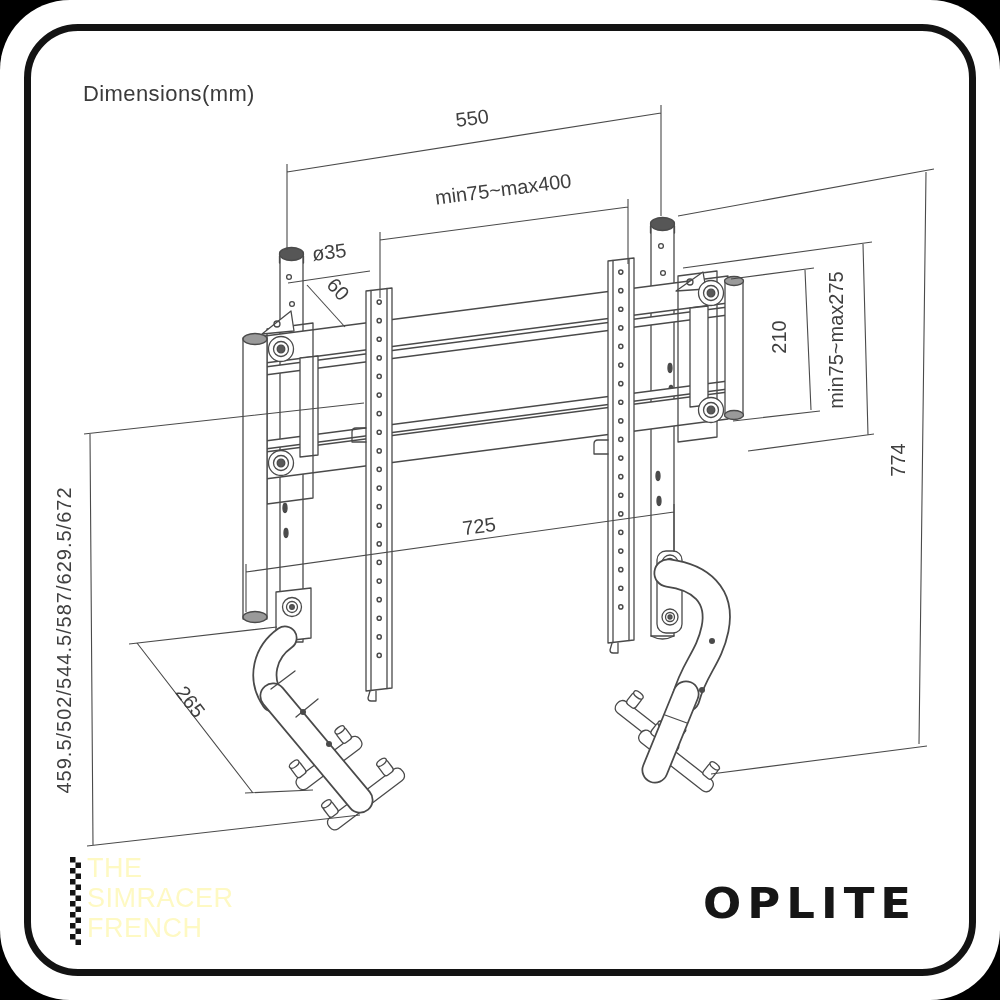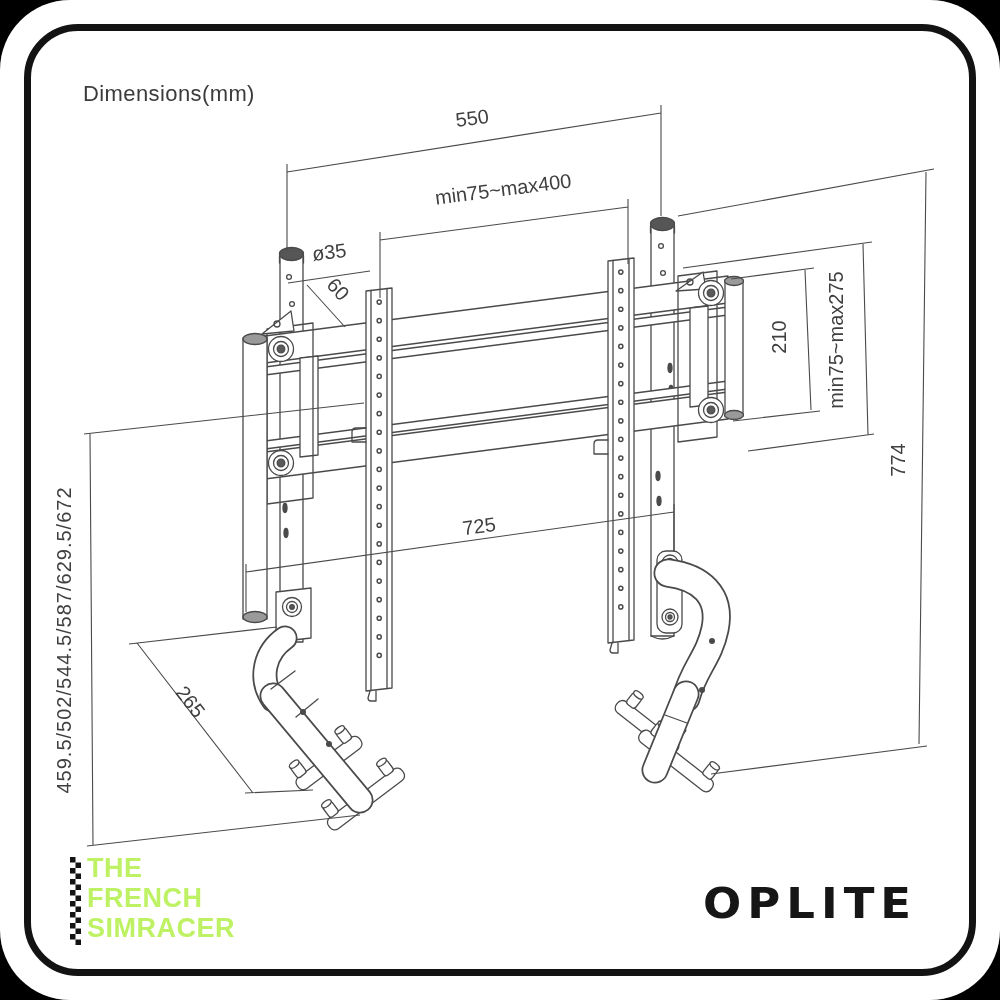--- a/index.html
+++ b/index.html
@@ -4,21 +4,21 @@
 <style>
   html,body{margin:0;padding:0;background:#222;}
   .canvas{position:relative;width:1000px;height:1000px;background:#000;overflow:hidden;
           font-family:"Liberation Sans",sans-serif;}
   .card{position:absolute;inset:0;background:#fff;border-radius:70px;}
   .frame{position:absolute;inset:24px;border:7px solid #131313;border-radius:54px;pointer-events:none;}
   .title{position:absolute;left:83px;top:52px;font-size:22px;color:#3b3b3b;letter-spacing:.4px;margin-top:29px;}
   .svgwrap{position:absolute;inset:0;}
   svg{position:absolute;left:0;top:0;}
   svg text{font-family:"Liberation Sans",sans-serif;fill:#3f3f3f;}
-  .tfs{position:absolute;left:87px;top:853px;color:#bef264;font-weight:bold;
+  .tfs{position:absolute;left:87px;top:853px;color:#fef9c3;font-weight:normal;
        font-size:27px;line-height:30px;letter-spacing:.5px;}
   .oplite{position:absolute;left:703px;top:877px;color:#161616;font-weight:bold;
           font-size:45px;letter-spacing:6px;font-family:"DejaVu Sans",sans-serif;transform:scaleY(.95);}
 </style>
 </head>
 <body>
 
 <div class="canvas">
   <div class="card"></div>
 
@@ -258,20 +258,20 @@
       <rect x="75.5" y="928.5" width="5.5" height="5.5"></rect>
           <rect x="75.5" y="939.5" width="5.5" height="5.5"></rect>
     </g>
   </svg>
   </div>
 
   <div class="title">Dimensions(mm)</div>
 
   <div class="tfs">
     <div>THE</div>
+    <div>SIMRACER</div>
     <div>FRENCH</div>
-    <div>SIMRACER</div>
   </div>
 
   <div class="oplite">OPLITE</div>
 
   <div class="frame"></div>
 </div>
 
 </body></html>

